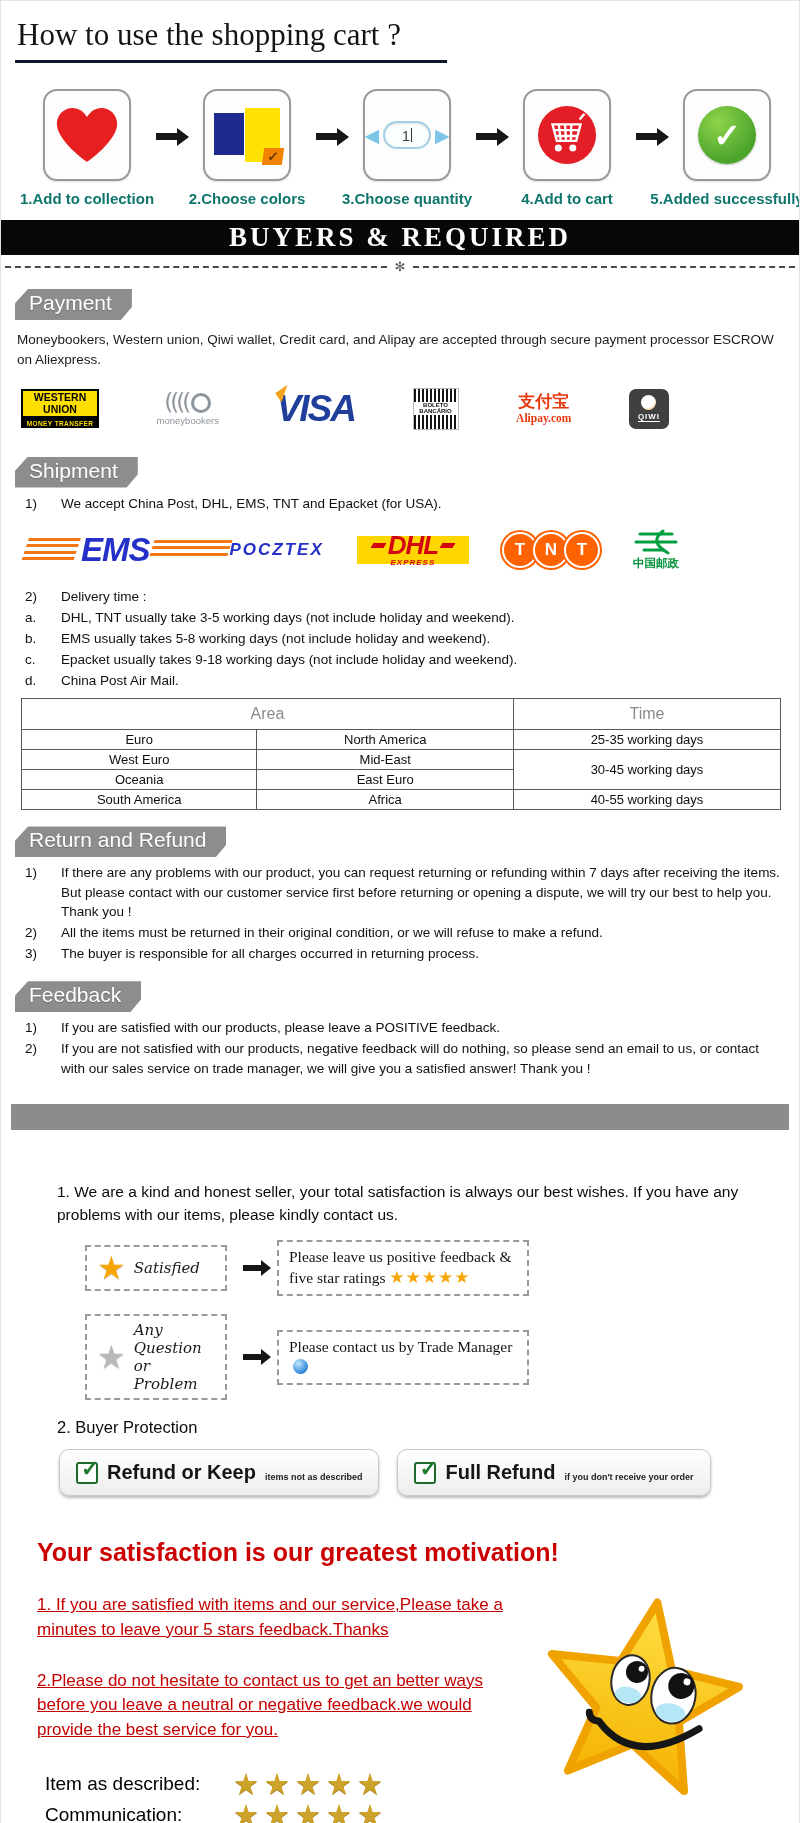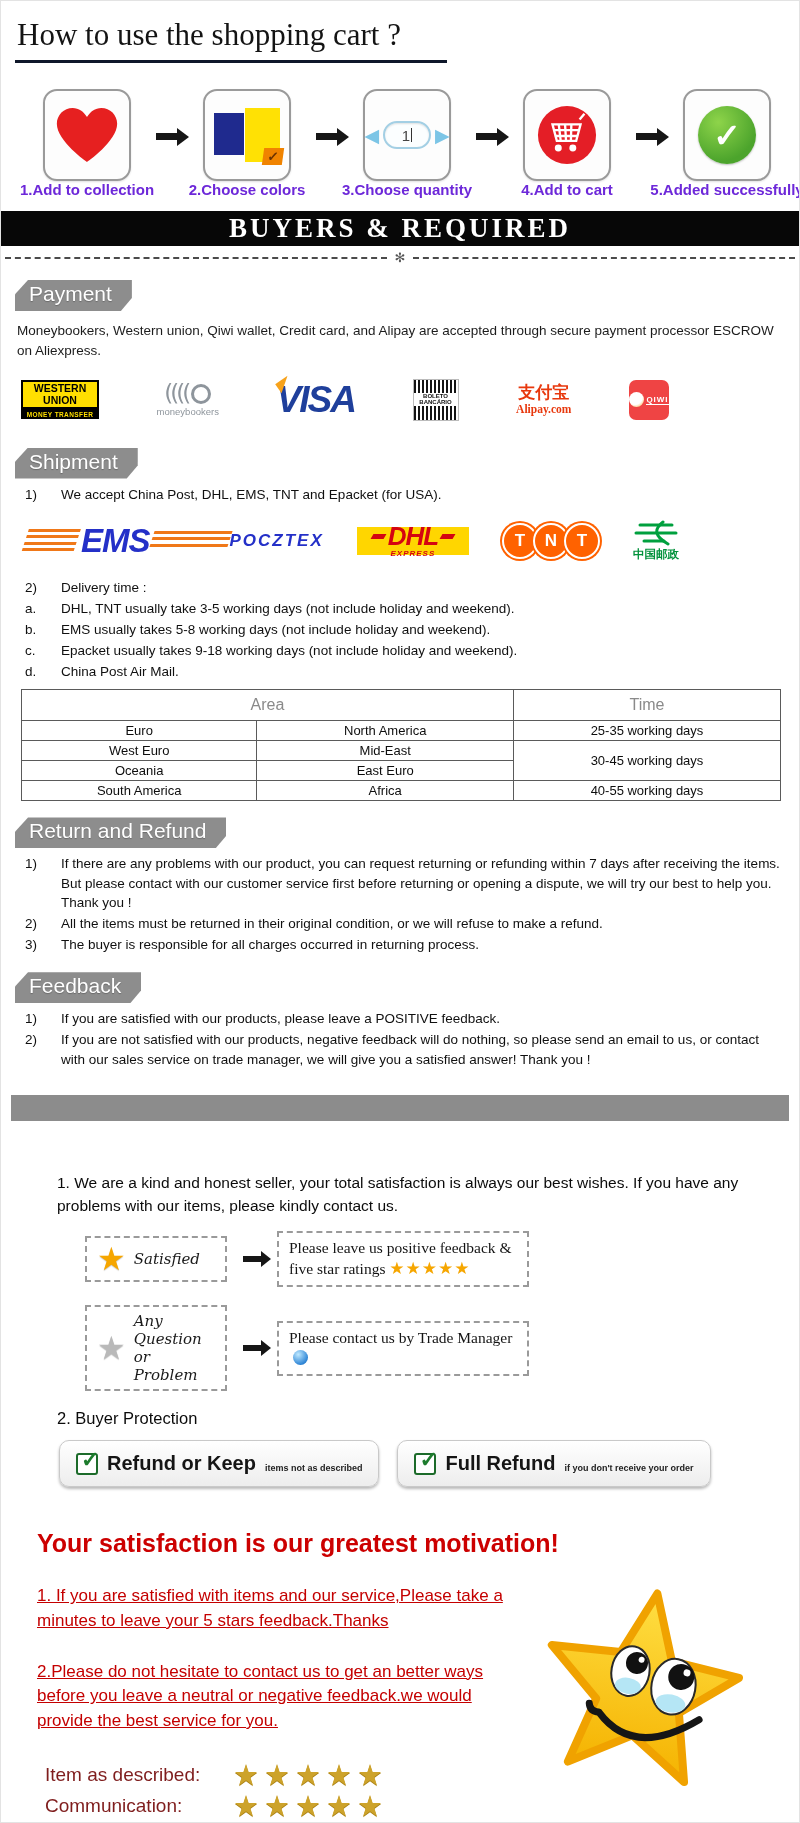--- a/index.html
+++ b/index.html
@@ -6,21 +6,21 @@
   html,body { background:#fff; }
   body { width:800px; min-height:1823px; font-family:"Liberation Sans", sans-serif; color:#111; }
   .page { width:800px; min-height:1823px; border:1px solid #e3e3e3; background:#fff; overflow:hidden; }
 
   
   .howto { padding:16px 0 0 14px; }
   .howto-title { display:inline-block; font-family:"Liberation Serif", serif; font-weight:400; font-size:31px; color:#141414; border-bottom:3px solid #0f172a; padding:0 46px 7px 2px; }
   .steps-row { display:flex; align-items:flex-start; justify-content:space-between; padding:0 10px; margin-top:26px; }
   .step { display:flex; flex-direction:column; align-items:center; width:124px; }
   .step-box { width:88px; height:92px; border:2px solid #9a9a9a; border-radius:14px; background:#fdfdfd; display:flex; align-items:center; justify-content:center; box-shadow:0 1px 2px rgba(0,0,0,.12); }
-  .step-label { font-weight:700; font-size:15px; white-space:nowrap; color:#6d28d9; }
+  .step-label { margin-top:9px; font-weight:700; font-size:15px; white-space:nowrap; color:#0f766e; }
   .fat-arrow { display:inline-block; width:22px; height:7px; background:#161616; position:relative; margin-top:44px; flex:none; }
   .fat-arrow::after { content:""; position:absolute; right:-11px; top:-5.5px; border-left:12px solid #161616; border-top:9px solid transparent; border-bottom:9px solid transparent; }
   .heart-svg { width:62px; height:58px; }
   .swatch-wrap { position:relative; width:66px; height:54px; }
   .swatch-blue { position:absolute; left:0; top:5px; width:30px; height:42px; background:#1f2a8e; }
   .swatch-yellow { position:absolute; left:31px; top:0; width:35px; height:54px; background:#ffe104; }
   .swatch-check { position:absolute; right:-3px; bottom:-3px; width:20px; height:17px; background:#f08300; transform:skewX(-8deg); display:flex; align-items:center; justify-content:center; color:#6b3200; font-size:13px; font-weight:bold; }
   .qty-box { display:flex; align-items:center; gap:4px; }
   .qty-tri { color:#7cc5e6; font-size:19px; line-height:1; }
   .qty-input { width:48px; height:28px; border:2px solid #a3cfe4; border-radius:14px; display:flex; align-items:center; justify-content:center; font-size:15px; color:#444; background:#fbfeff; box-shadow:inset 0 1px 2px rgba(0,0,0,.12); }
@@ -52,21 +52,21 @@
   .mb-arcs { font-family:"DejaVu Sans", sans-serif; font-size:23px; color:#8e959c; letter-spacing:-3px; line-height:1; }
   .mb-ring { width:20px; height:20px; border:3px solid #8e959c; border-radius:50%; margin-left:3px; }
   .mb-label { font-size:9.5px; color:#8e959c; margin-top:1px; }
   .visa { position:relative; font-style:italic; font-weight:900; font-size:37px; color:#1f3f9b; letter-spacing:-2px; line-height:1; }
   .visa::before { content:""; position:absolute; top:-2px; left:0; width:0; height:0; border-bottom:11px solid transparent; border-left:15px solid #f7a21b; transform:rotate(-35deg); }
   .boleto { position:relative; width:46px; height:42px; background:repeating-linear-gradient(90deg,#141414 0 2px,#fff 2px 4px); border:1px solid #bbb; }
   .boleto-label { position:absolute; left:0; right:0; top:13px; background:#fff; font-size:6px; font-weight:800; text-align:center; line-height:1.15; }
   .alipay { display:flex; flex-direction:column; align-items:center; }
   .alipay-cn { color:#e8380d; font-size:17px; font-weight:bold; line-height:1.1; }
   .alipay-en { color:#e8380d; font-size:11.5px; font-family:"Liberation Serif", serif; font-weight:bold; }
-  .qiwi { width:40px; height:40px; background:#ef4444; border-radius:7px; display:flex; flex-direction:row; align-items:center; justify-content:center; gap:2px; }
+  .qiwi { width:40px; height:40px; background:#404040; border-radius:7px; display:flex; flex-direction:column; align-items:center; justify-content:center; gap:2px; }
   .qiwi-ring { width:15px; height:15px; border-radius:50%; background:radial-gradient(circle at 40% 35%, #fff 55%, #f8a01c); }
   .qiwi-text { color:#fff; font-size:8px; font-weight:bold; letter-spacing:1px; border-bottom:1px solid #fff; }
 
   
   .ship-logos { display:flex; align-items:center; justify-content:space-between; margin:10px 120px 10px 24px; height:54px; }
   .ems { display:flex; align-items:center; }
   .ems-stripes { width:52px; height:24px; background:repeating-linear-gradient(#f07818 0 3px, transparent 3px 6.5px); transform:skewX(-18deg); }
   .ems-text { color:#2430c8; font-style:italic; font-weight:900; font-size:33px; line-height:1; margin:0 2px 0 4px; letter-spacing:-1px; }
   .ems-right { display:flex; }
   .ems-right .ems-stripes { width:78px; height:16px; margin-bottom:2px; }
@@ -116,21 +116,21 @@
   .protect-sub { font-size:9px; font-weight:700; color:#222; margin-top:8px; white-space:nowrap; }
 
   
   .motivation { position:relative; margin-top:42px; }
   .motive-heading { color:#cc0000; font-weight:700; font-size:25px; margin:0 0 26px 36px; }
   .motive-text { width:480px; margin-left:36px; color:#c40000; font-size:17px; line-height:1.45; }
   .motive-text p { margin-bottom:26px;text-decoration:underline; }
   .star-cartoon { position:absolute; right:52px; top:28px; }
   .ratings { margin:6px 0 0 44px; }
   .rating-row { display:flex; align-items:center; height:31px; }
-  .rating-label { width:188px; font-size:19px; color:#7f1d1d; }
+  .rating-label { width:188px; font-size:19px; color:#000000; }
   .rating-stars { color:#cda32b; font-size:29px; letter-spacing:5px; line-height:1; text-shadow:0 1px 0 #a87f12; }
 </style>
 </head>
 <body>
 
 <div class="page">
 
   <section class="howto">
     <h1 class="howto-title">How to use the shopping cart ?</h1>
     <div class="steps-row">

